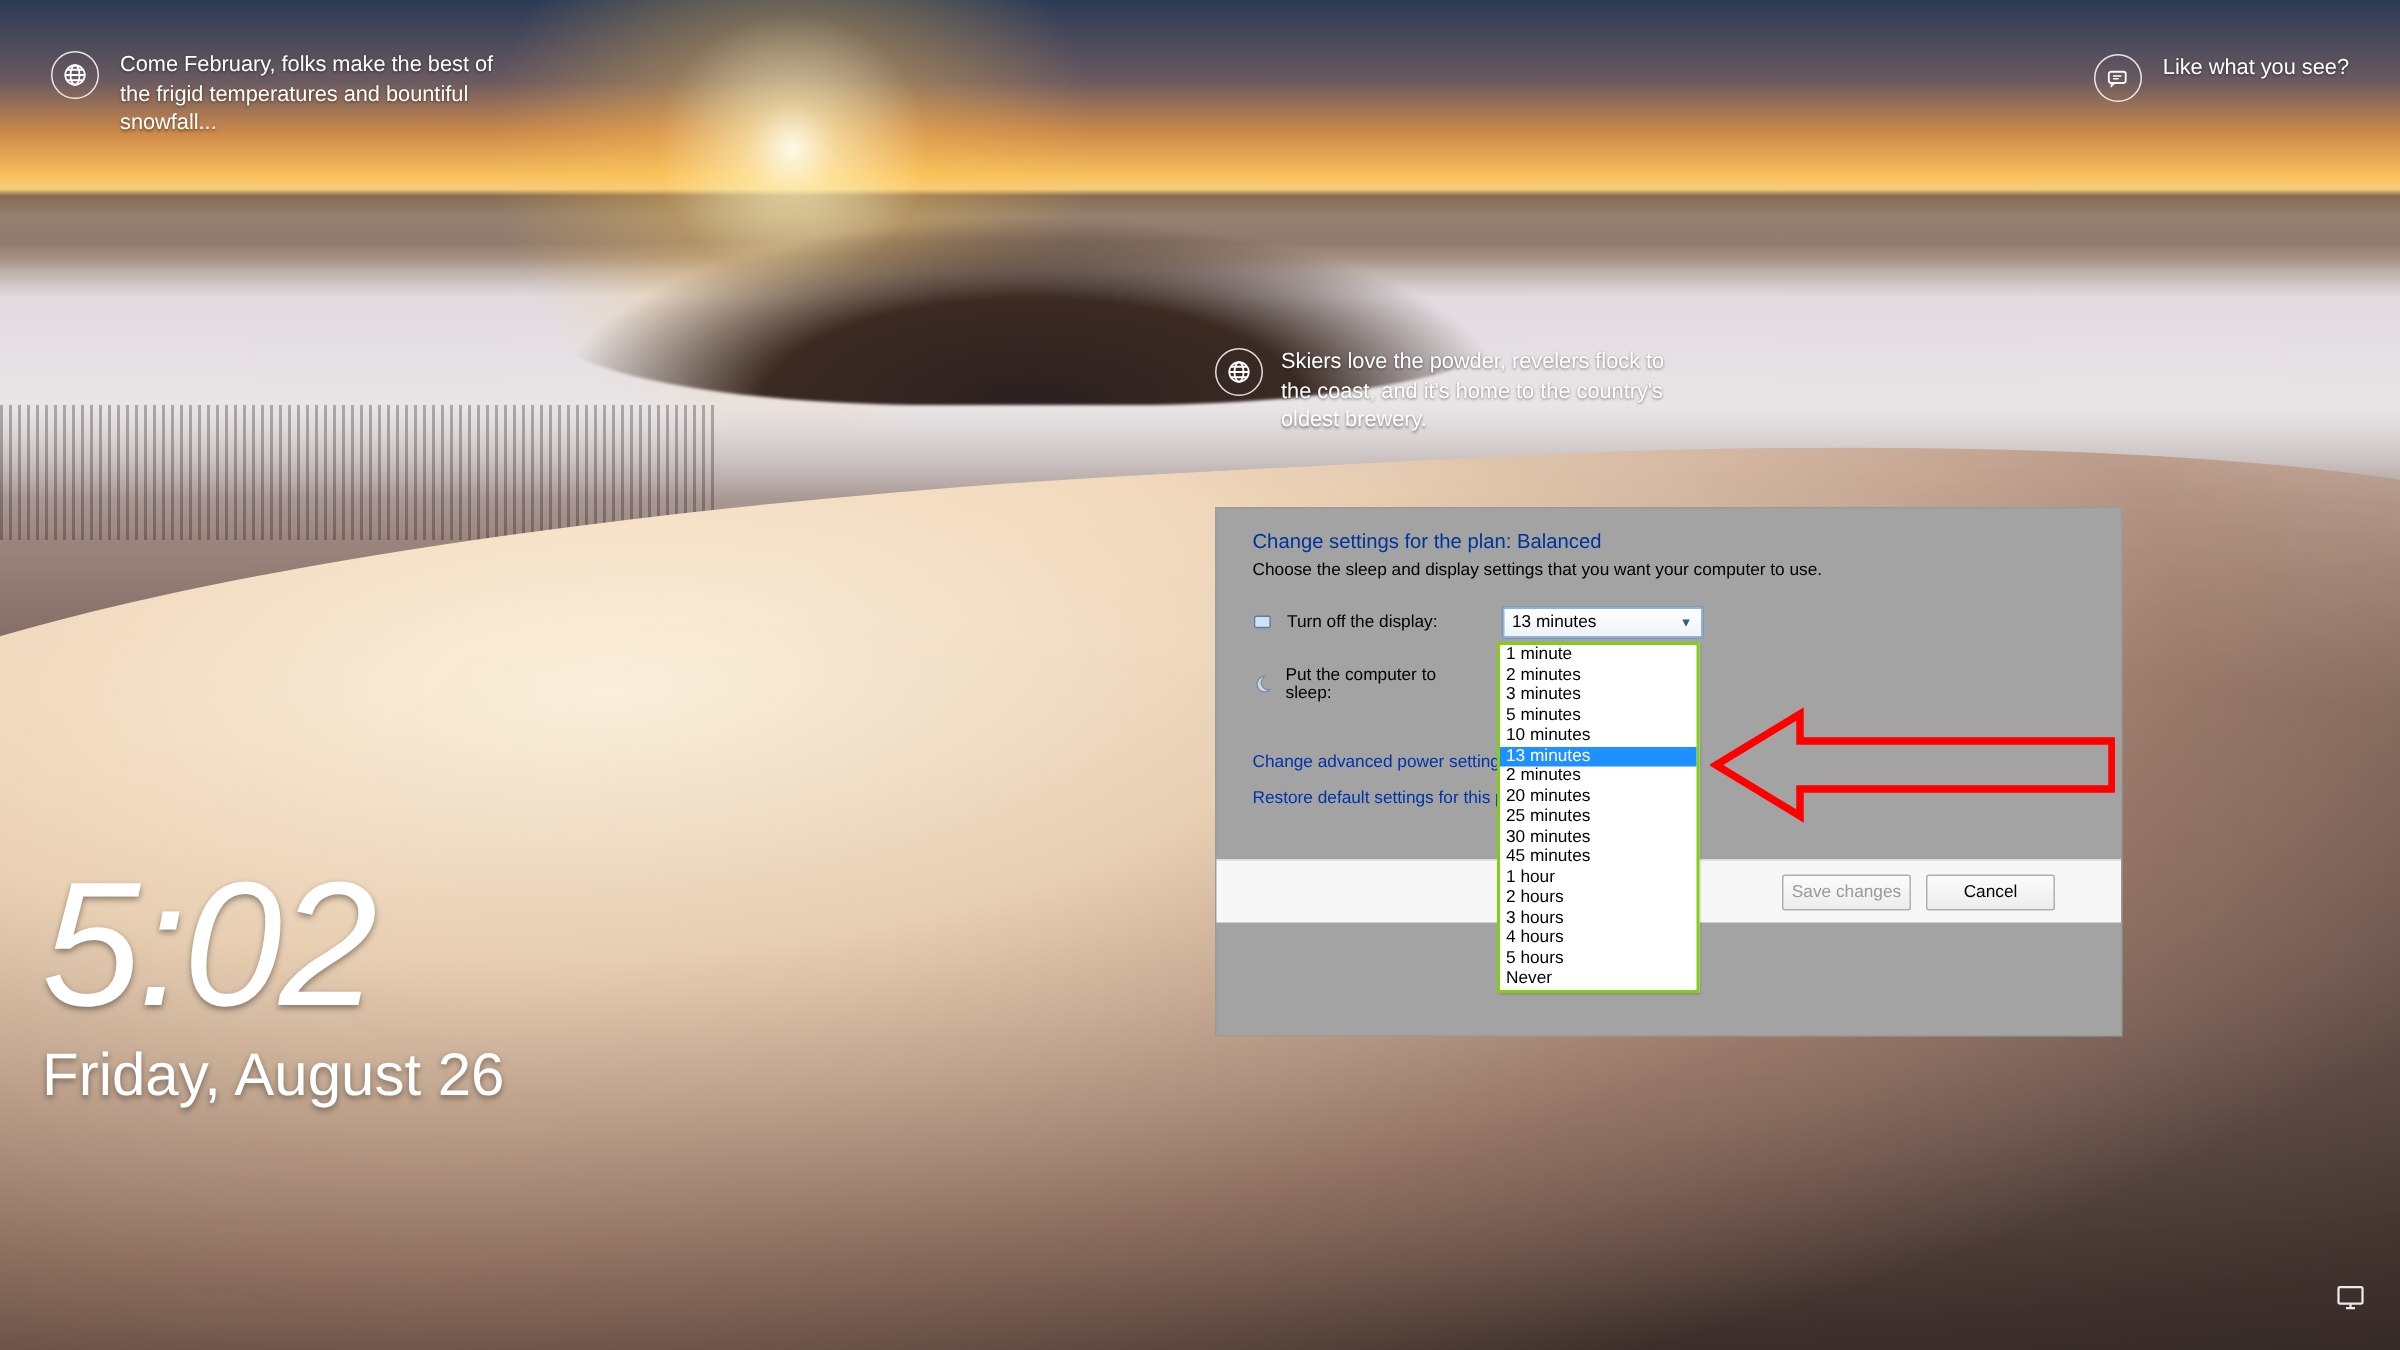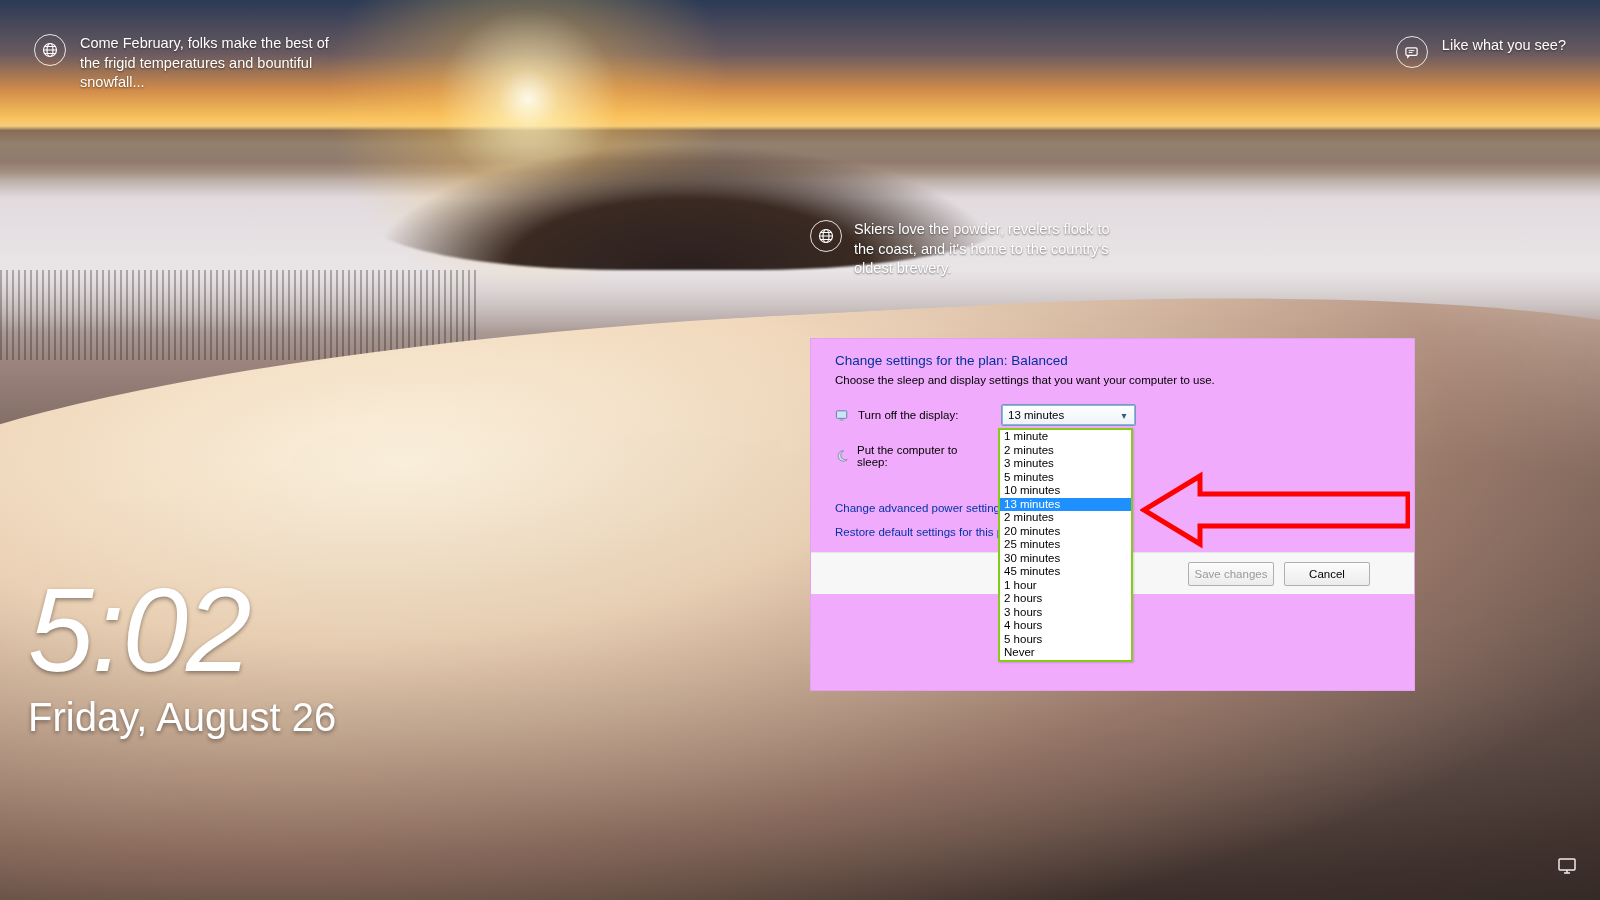--- a/index.html
+++ b/index.html
@@ -51,51 +51,51 @@
   }
 
   
   .tip { position: absolute; display: flex; gap: 14px; align-items: flex-start; color: #fff; text-shadow: 0 1px 2px rgba(0,0,0,0.5); justify-content: space-between; }
   .tip .icon-circ {
     width: 32px; height: 32px; border: 1.5px solid rgba(255,255,255,0.85); border-radius: 50%;
     display:flex; align-items:center; justify-content:center; flex: 0 0 32px; font-size:15px;
   }
   .tip .txt { font-size: 14.5px; line-height: 1.35; max-width: 260px; }
   #tip-tl { left: 34px; top: 34px; }
-  #tip-mid { left: 810px; top: 220px; gap: 12px; }
+  #tip-mid { left: 810px; top: 232px; gap: 12px; }
   #tip-tr { right: 34px; top: 36px; }
   #tip-tr .txt { max-width: none; }
 
   .clock { position: absolute; left: 28px; bottom: 160px; color: #fff; text-shadow: 0 2px 4px rgba(0,0,0,0.4); }
   .clock .time { font-size: 118px; font-weight: 300; letter-spacing: -2px; line-height: 1; font-style: italic; }
   .clock .date { font-size: 40px; font-weight: 300; margin-top: 6px; }
 
   .netstat { position:absolute; right: 20px; bottom: 20px; color:#fff; opacity:0.9; }
 
   
   .panel {
     position: absolute; left: 810px; top: 338px; width: 605px; height: 353px;
-    background: #f0abfc; font-size: 12px; color: #000;
+    background: #a3a3a3; font-size: 12px; color: #000;
     border: 1px solid rgba(0,0,0,0.05);
     font-family: "Segoe UI", Tahoma, sans-serif;
   }
   .panel .title { color: #003399; font-size: 13.5px; padding: 14px 24px 6px; }
   .panel .subtitle { padding: 0 24px 14px; font-size: 11.5px; }
   .setting-row { display:flex; align-items:center; padding: 4px 24px; gap: 24px; font-size: 11.5px; }
   .setting-row .lbl { width: 142px; display:flex; align-items:center; gap:8px; }
   .setting-row .pic { width:15px; height:15px; display:inline-flex; align-items:center; justify-content:center; }
   .combo {
     width: 135px; height: 22px; border: 1px solid #7a98b9; background: linear-gradient(#fff,#eef3f8);
     display:flex; align-items:center; padding: 0 4px 0 6px; font-size:11.5px; position:relative;
     border-radius: 2px; box-shadow: 0 0 0 1px #8db3df inset;
   }
   .combo .chev { margin-left:auto; width:14px; text-align:center; color:#3a5a80; font-size:10px; }
   .linklike { color:#0033aa; padding: 6px 24px; font-size:11.5px; cursor:default; }
   .btnbar {
-    position:absolute; left:0; right:0; top: 213px; height: 42px;
+    position:absolute; left:0; right:0; top: 234px; height: 42px;
     border-top: 1px solid #e5e5e5; background:#f7f7f7;
     display:flex; justify-content:flex-end; align-items:center; gap:10px; padding-right: 44px;
   }
   .btn {
     min-width: 86px; height:24px; border:1px solid #b0b0b0; background:linear-gradient(#fcfcfc,#ececec);
     font-size:11.5px; border-radius:2px; display:flex; align-items:center; justify-content:center;
   }
   .btn.disabled { color:#9a9a9a; }
   
   .dropdown {

